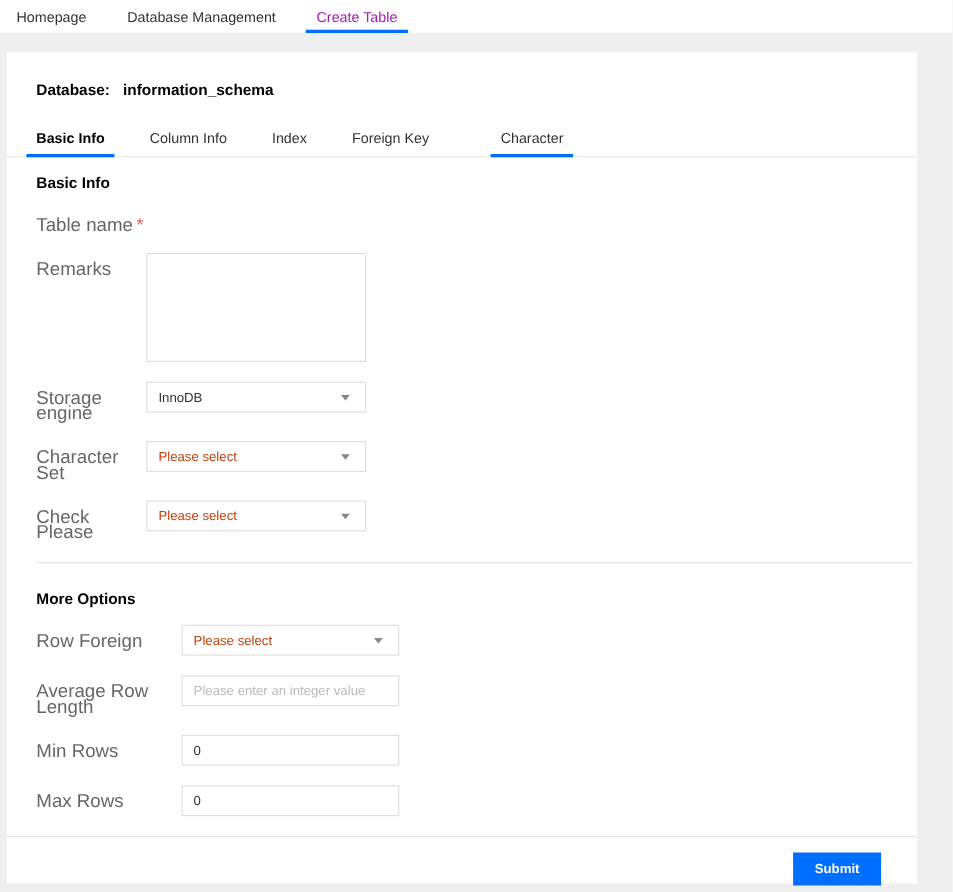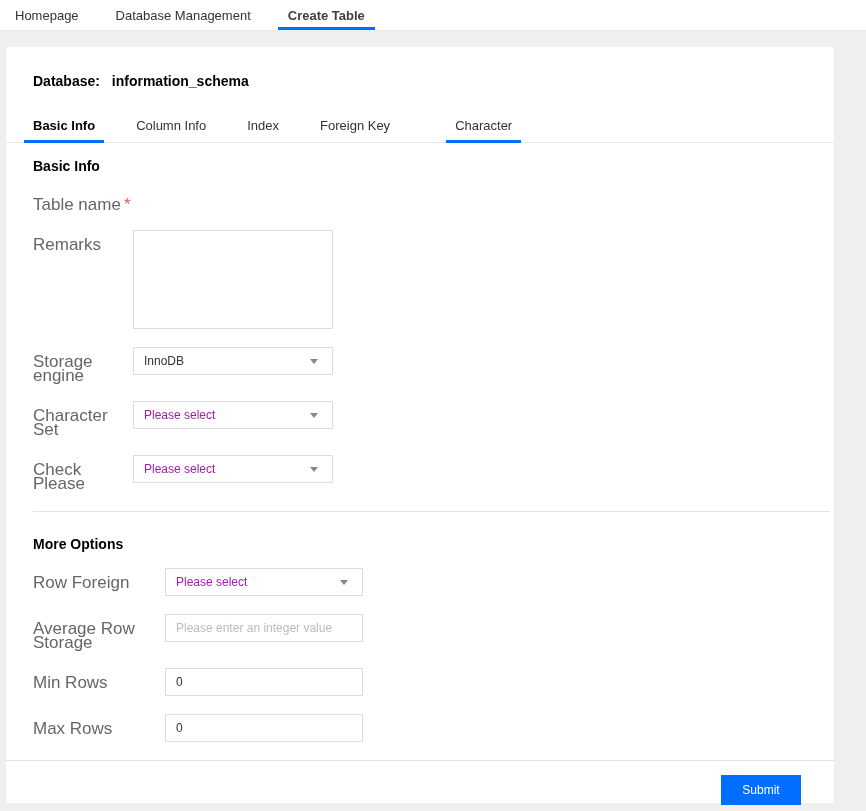--- a/index.html
+++ b/index.html
@@ -17,21 +17,21 @@
     display:flex; align-items:stretch;
     padding-left:5px;
     border-bottom:1px solid #ececec;
   }
   .top-tab {
     font-size:13px; color:#333;
     padding:0 10px; margin-right:17px;
     display:flex; align-items:center;
     position:relative; cursor:pointer; white-space:nowrap;
   }
-  .top-tab.active { font-weight:bold; color:#404040; }
+  .top-tab.active { font-weight:normal; color:#a21caf; }
   .top-tab.active::after {
     content:""; position:absolute; left:0; right:0; bottom:0;
     height:3px; background:#006eff;
   }
 
   
   .card {
     margin:16px 0 16px 6px;
     width:828px; height:756px;
     background:#fff;
@@ -93,21 +93,21 @@
   .sec2 .text-input, .sec2 .select-box { width:198px; }
 
   .select-box {
     width:200px; height:28px;
     border:1px solid #ddd; background:#fff;
     padding:0 10px; font-size:12px;
     display:flex; align-items:center; justify-content:space-between;
     cursor:pointer;
   }
   .select-box .sel-text { color:#333; }
-  .select-box .sel-placeholder { color:#a21caf; }
+  .select-box .sel-placeholder { color:#c2410c; }
   .caret {
     width:0; height:0; flex:0 0 auto;
     border-left:4px solid transparent;
     border-right:4px solid transparent;
     border-top:5px solid #878787;
     margin-left:8px; margin-right:4px;
   }
 
   .section-divider {
     border:none; border-top:1px solid #e3e3e3;
@@ -117,21 +117,21 @@
   
   .footer {
     border-top:1px solid #e3e3e3;
     height:58px; flex:0 0 58px;
     display:flex; justify-content:flex-end; align-items:center;
     padding-right:33px;
   }
   .submit-btn {
     width:80px; height:30px;
     background:#006eff; color:#fff;
-    border:none; font-size:12px; font-weight:normal;
+    border:none; font-size:12px; font-weight:bold;
     font-family:"Liberation Sans", sans-serif;
     cursor:pointer;
   }
 </style>
 </head>
 <body>
 
 <div class="topbar">
   <div class="top-tab">Homepage</div>
   <div class="top-tab">Database Management</div>
@@ -199,21 +199,21 @@
 
       <div class="form-row">
         <div class="form-label">Row Foreign</div>
         <div class="select-box">
           <span class="sel-placeholder">Please select</span>
           <span class="caret"></span>
         </div>
       </div>
 
       <div class="form-row">
-        <div class="form-label">Average Row Storage</div>
+        <div class="form-label">Average Row Length</div>
         <input class="text-input" type="text" placeholder="Please enter an integer value" style="">
       </div>
 
       <div class="form-row">
         <div class="form-label">Min Rows</div>
         <input class="text-input" type="text" value="0" style="">
       </div>
 
       <div class="form-row">
         <div class="form-label">Max Rows</div>

